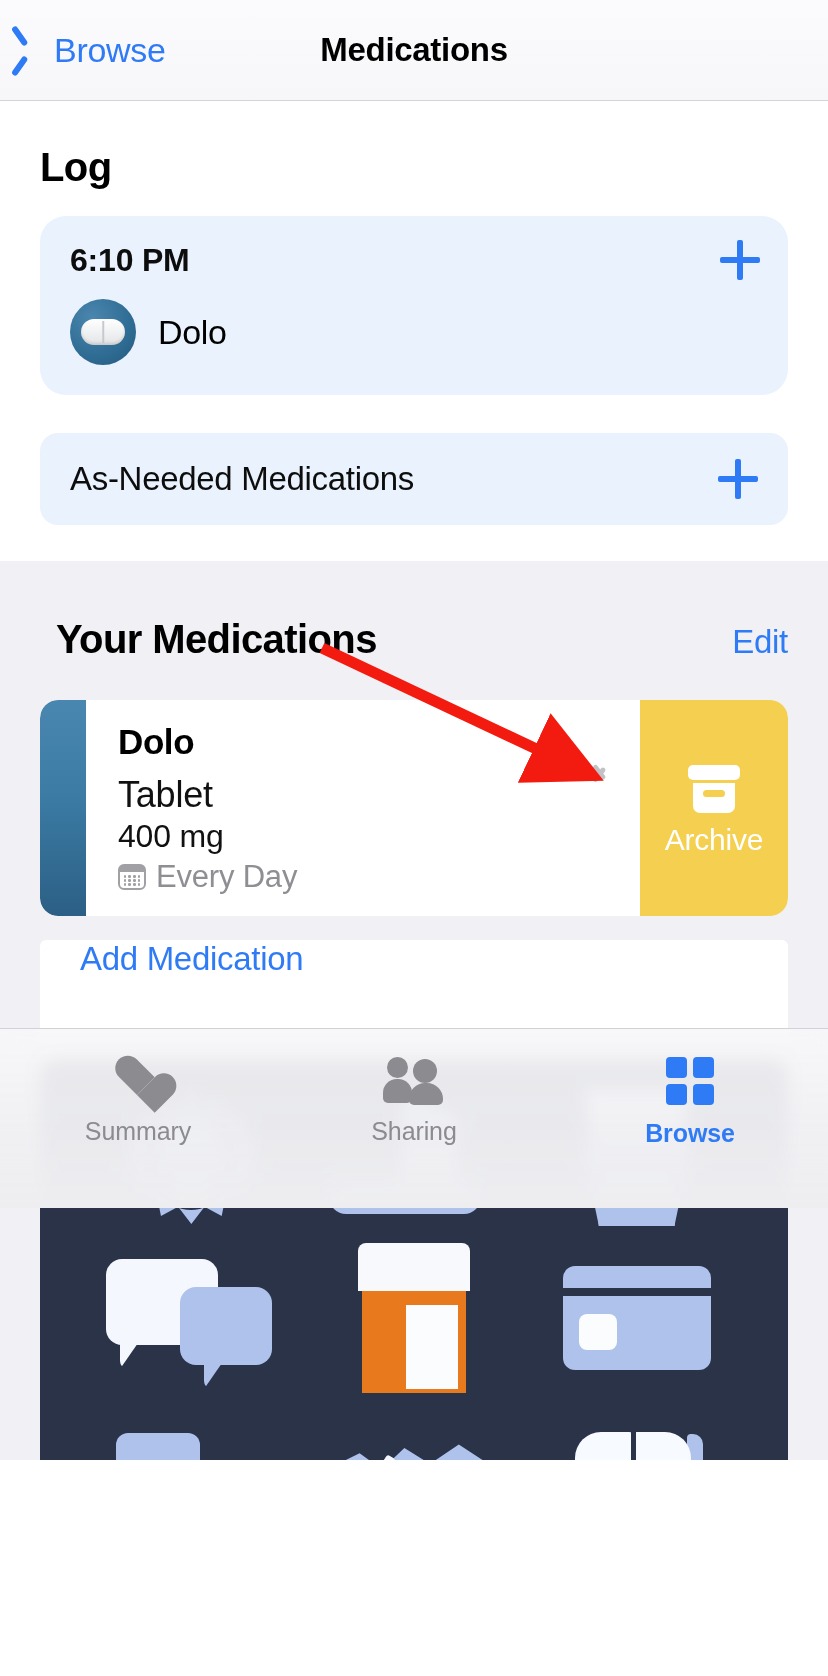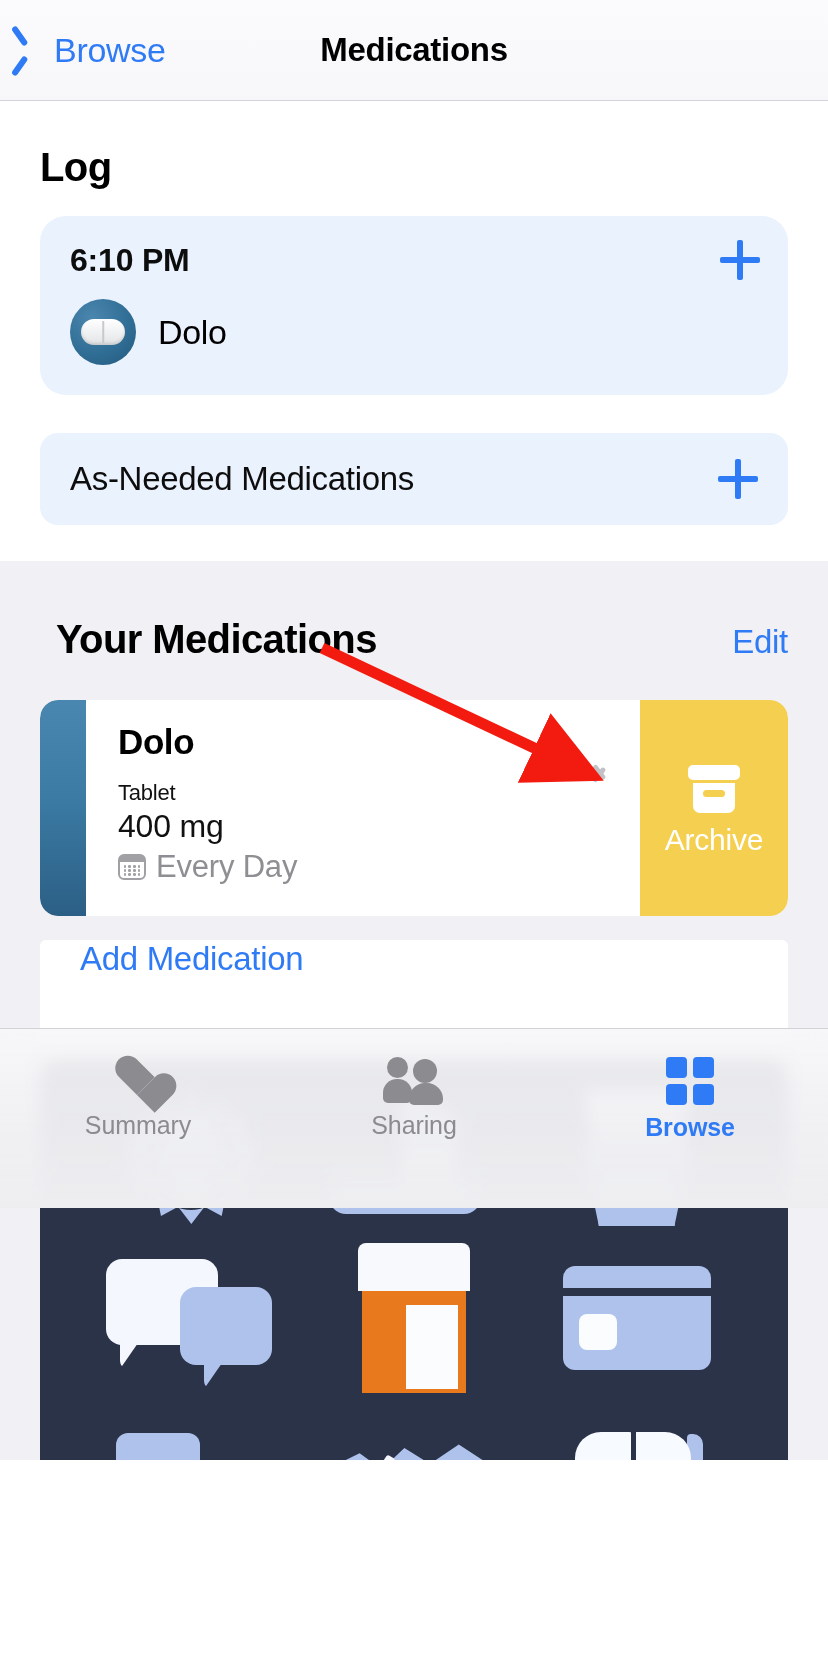--- a/index.html
+++ b/index.html
@@ -110,21 +110,21 @@
   .med-card {
     flex: 1 1 auto; display:flex; background:#ffffff; position:relative;
     border-radius: 18px 0 0 18px; overflow:hidden;
   }
   .accent-bar {
     width: 46px; flex:0 0 46px;
     background: linear-gradient(180deg,#4a87b0 0%, #3b7ba4 45%, #2c5f85 100%);
   }
   .med-info { padding: 22px 0 0 32px; flex: 1 1 auto; }
   .med-name { font-size: 35px; font-weight: 700; color:#000; letter-spacing:-0.4px; }
-  .med-form { font-size: 22px; color:#111; margin-top: 18px; letter-spacing:-0.2px; }
+  .med-form { font-size: 36px; color:#111; margin-top: 12px; letter-spacing:-0.2px; }
   .med-dose { font-size: 32px; color:#111; margin-top: 2px; letter-spacing:-0.2px; }
   .med-sched { display:flex; align-items:center; gap: 10px; margin-top: 4px; text-align: center; }
   .cal-icon {
     width: 28px; height: 26px; border-radius: 6px;
     border: 2.5px solid #a0a0a5; position: relative; flex:0 0 auto;
   }
   .cal-icon::before {
     content:""; position:absolute; left:0; right:0; top:0; height:6px;
     background:#a0a0a5;
   }
@@ -321,21 +321,21 @@
 
   
   .tabbar {
     position:absolute; left:0; bottom:0; width:100%; height: 180px;
     background: linear-gradient(180deg, rgba(247,247,249,0.93) 0%, rgba(240,240,243,0.97) 55%, #eeeef1 100%);
     border-top: 1px solid #d2d2d6;
     display:flex; align-items:flex-start; padding-top: 28px;
     backdrop-filter: blur(8px);
   }
   .tab {
-    flex: 1 1 0; display:flex; flex-direction:column; align-items:center; gap: 8px;
+    flex: 1 1 0; display:flex; flex-direction:column; align-items:center; gap: 14px;
     cursor:pointer;
   }
   .tab-label { font-size: 25px; letter-spacing:-0.1px; }
   .tab.inactive .tab-label { color:#8b8b90; }
   .tab.active .tab-label { color:#2f7bf6; font-weight: 600; }
 
   .ico-heart { width: 48px; height: 46px; position:relative; }
   .ico-heart::before, .ico-heart::after {
     content:""; position:absolute; top:0; width: 25px; height: 38px;
     background:#8b8b90; border-radius: 13px 13px 0 0;

